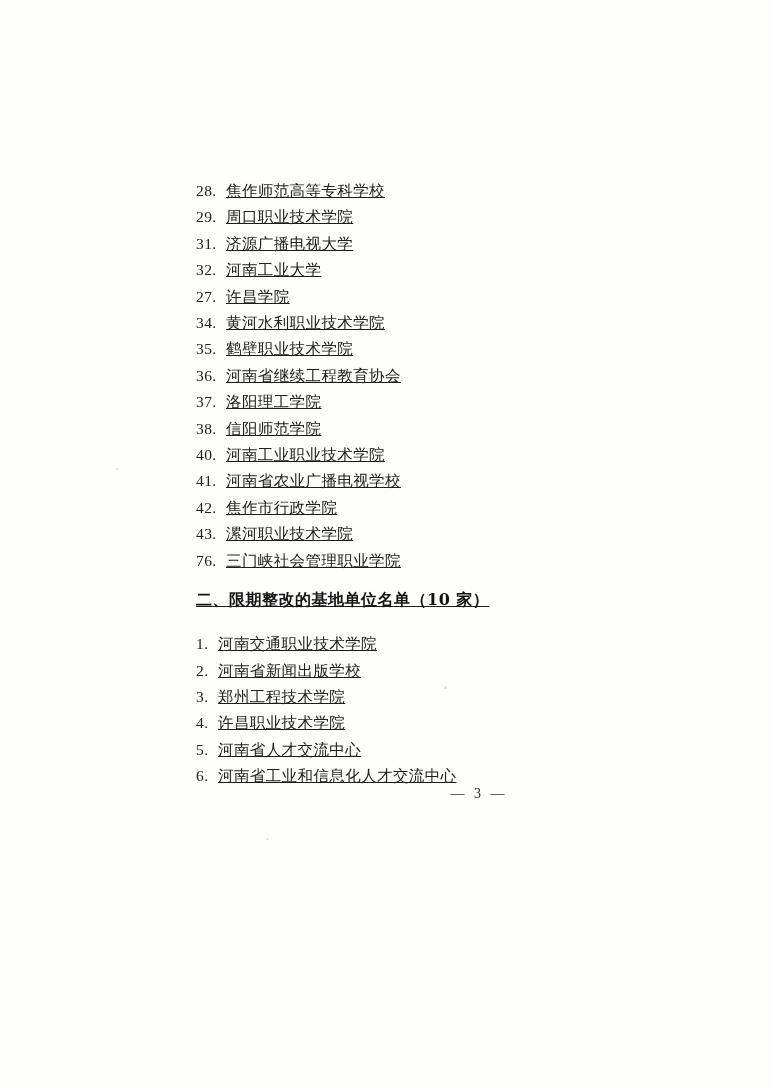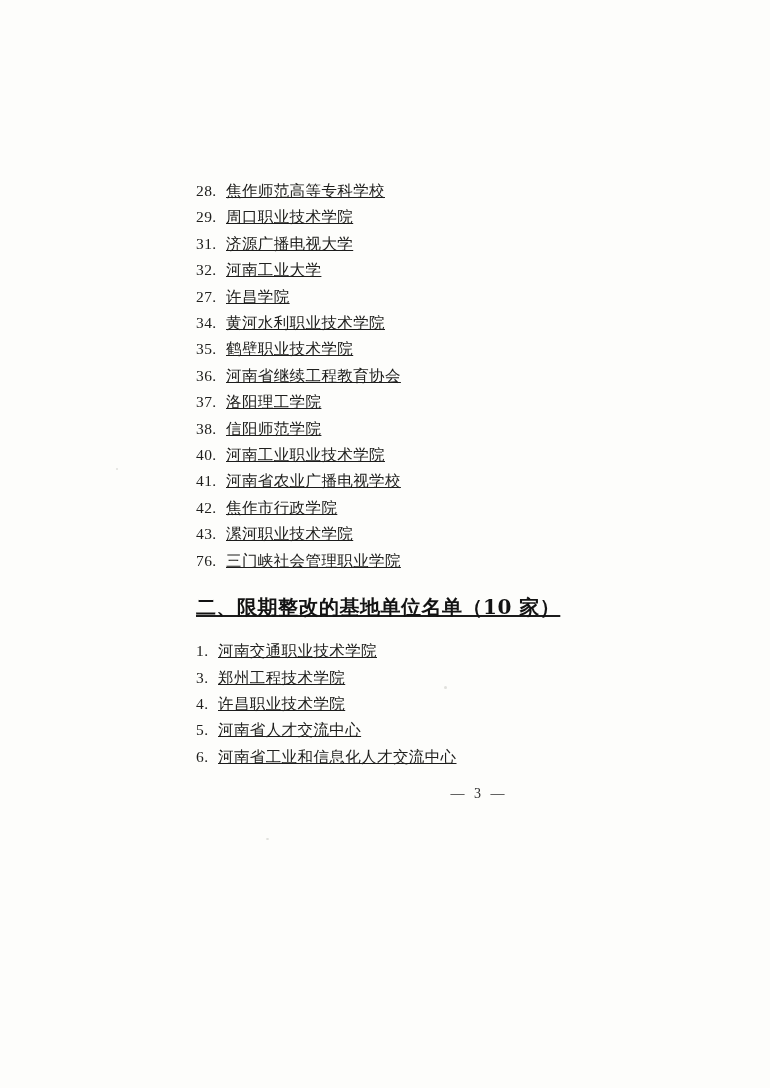--- a/index.html
+++ b/index.html
@@ -46,26 +46,26 @@
   }
   .list-item .num {
     display: inline-block;
     min-width: 30px;
     font-family: "Liberation Serif", serif;
   }
   .list-item .num.narrow {
     min-width: 22px;
   }
   .section-heading {
-    font-size: 20px;
+    font-size: 16px;
     line-height: 26px;
     font-weight: bold;
     letter-spacing: 0.5px;
     color: #131313;
-    margin-top: 20px;
+    margin-top: 13px;
     margin-bottom: 2px;
     white-space: nowrap;
     font-family: "DejaVu Serif", "Liberation Serif", serif;
   }
   .group-two {
     margin-top: 18px;
   }
   .page-number {
     position: absolute;
     left: 0;
@@ -144,20 +144,23 @@
         <span class="num">76.</span><span>三门峡社会管理职业学院</span>
       </div>
 
       <div class="section-heading">二、限期整改的基地单位名单（10 家）</div>
 
       <div class="group-two">
         <div class="list-item">
           <span class="num narrow">1.</span><span>河南交通职业技术学院</span>
         </div>
         <div class="list-item">
+          <span class="num narrow">2.</span><span>河南省新闻出版学校</span>
+        </div>
+        <div class="list-item">
           <span class="num narrow">3.</span><span>郑州工程技术学院</span>
         </div>
         <div class="list-item">
           <span class="num narrow">4.</span><span>许昌职业技术学院</span>
         </div>
         <div class="list-item">
           <span class="num narrow">5.</span><span>河南省人才交流中心</span>
         </div>
         <div class="list-item">
           <span class="num narrow">6.</span><span>河南省工业和信息化人才交流中心</span>

